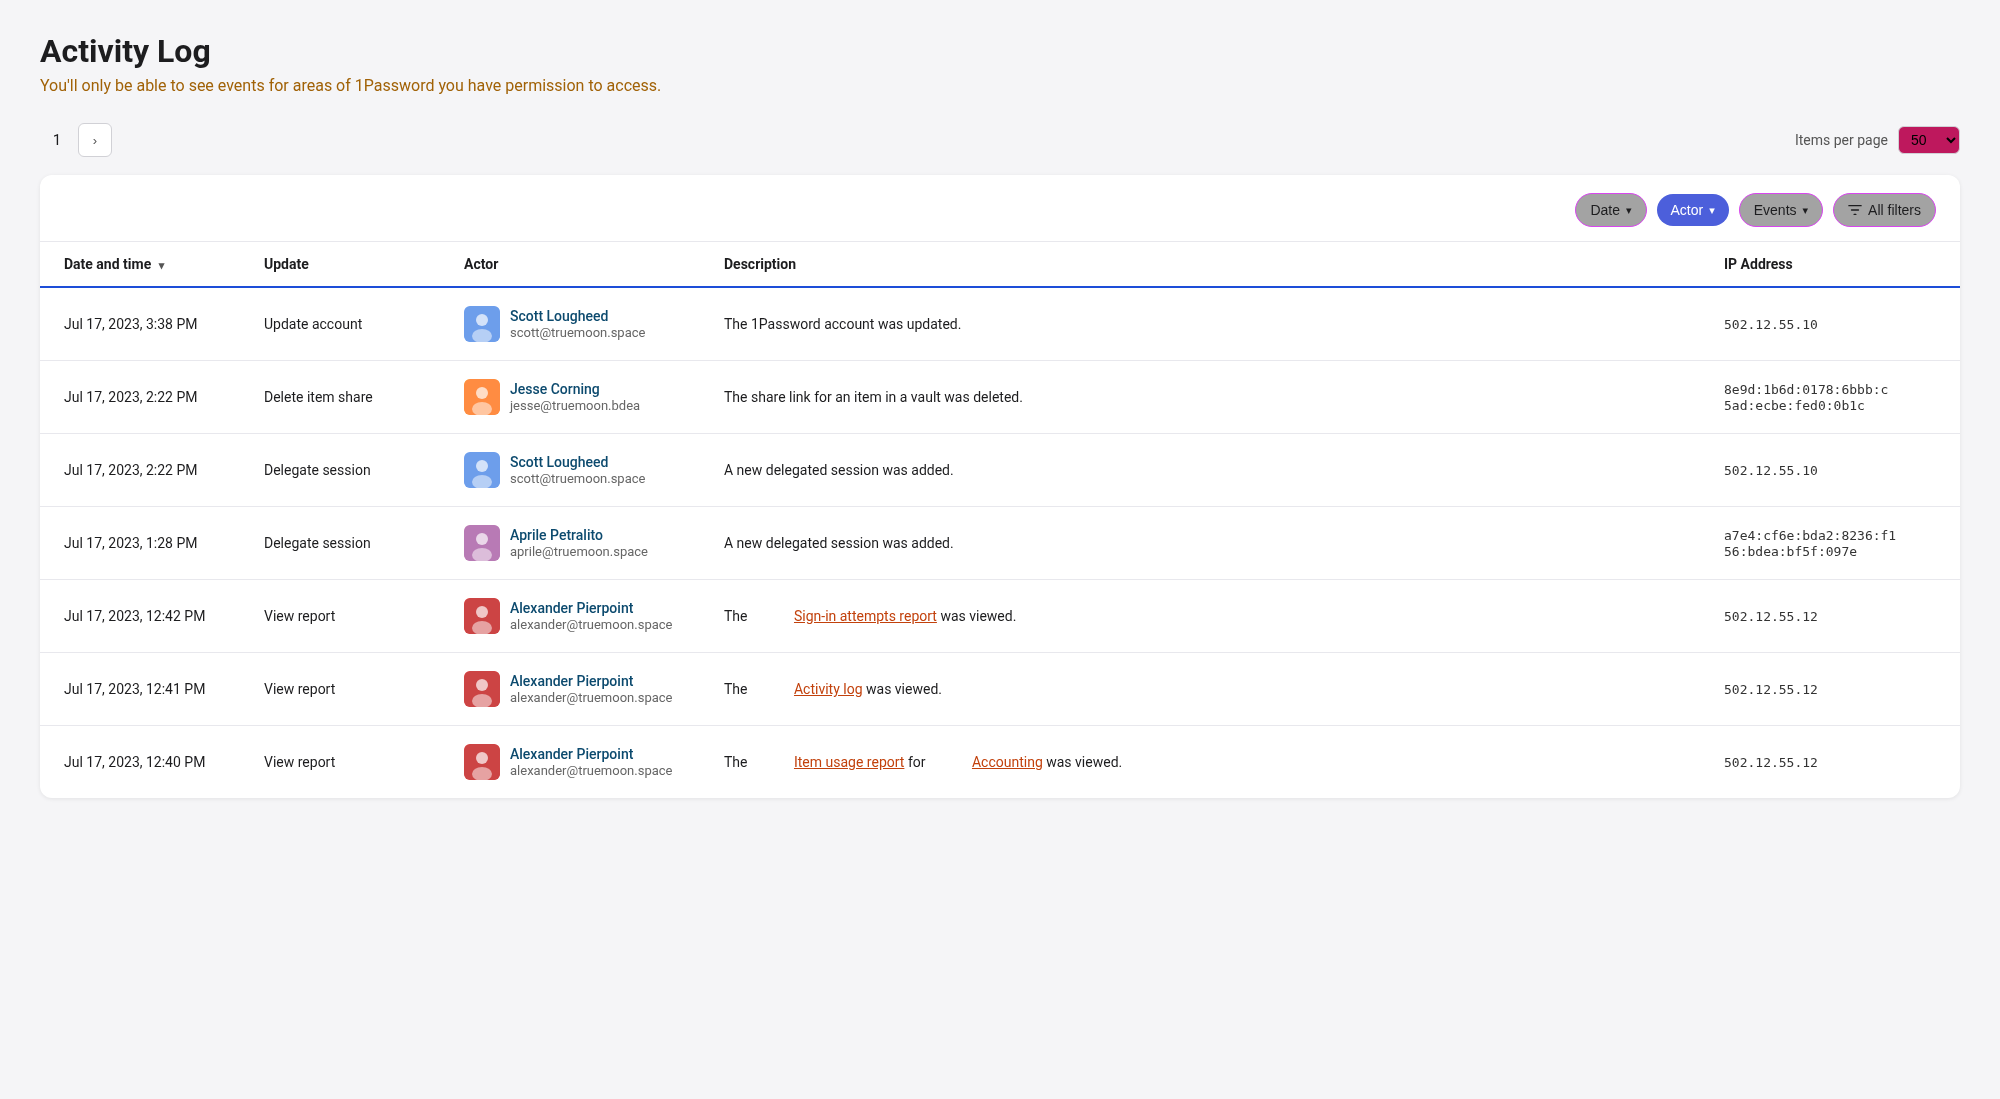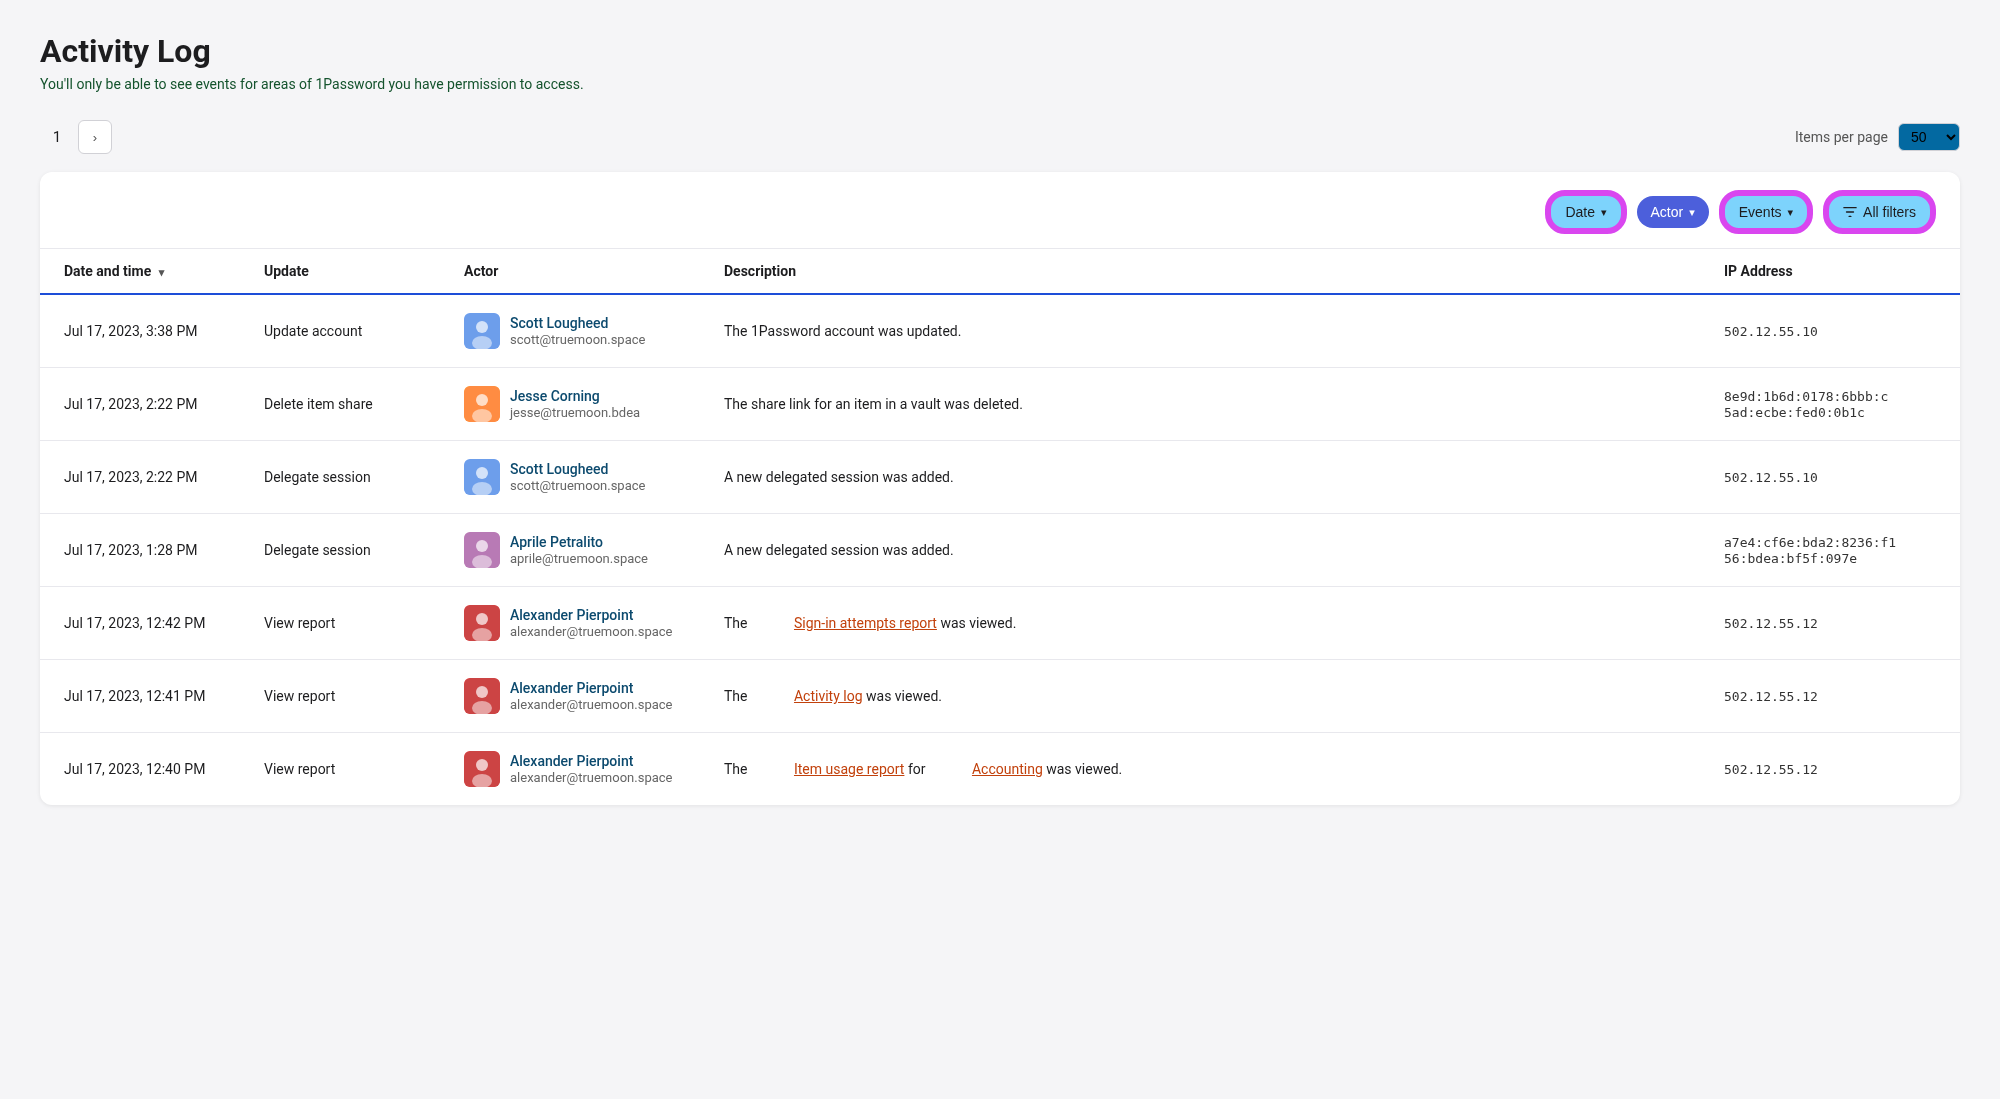--- a/index.html
+++ b/index.html
@@ -19,22 +19,22 @@
       justify-content: space-between;
       margin-bottom: 28px;
     }
     .header-left h1 {
       font-size: 32px;
       font-weight: 700;
       color: #1d1d1f;
       margin-bottom: 6px;
     }
     .header-left p {
-      font-size: 14px;
-      color: #14532d;
+      font-size: 16px;
+      color: #a16207;
     }
     .header-right {
       display: flex;
       align-items: center;
       gap: 20px;
     }
     .learn-link {
       color: #4c5fdb;
       text-decoration: none;
       font-size: 15px;
@@ -98,21 +98,21 @@
       align-items: center;
       gap: 10px;
       font-size: 14px;
       color: #555;
     }
     .items-select {
       border: 1px solid #d1d1d6;
       border-radius: 6px;
       padding: 4px 8px;
       font-size: 14px;
-      background: #0369a1;
+      background: #be185d;
       cursor: pointer;
     }
     .table-card {
       background: white;
       border-radius: 12px;
       box-shadow: 0 1px 4px rgba(0,0,0,0.08);
       overflow: hidden;
     }
     .filter-bar {
       display: flex;
@@ -127,22 +127,22 @@
       align-items: center;
       gap: 6px;
       padding: 8px 14px;
       border-radius: 20px;
       border: none;
       font-size: 14px;
       font-weight: 500;
       cursor: pointer;
     }
     .filter-btn-outline {
-      background: #7dd3fc;
-      border: 6px solid #d946ef;
+      background: #a3a3a3;
+      border: 1px solid #d946ef;
       color: #1d1d1f;
     }
     .filter-btn-filled {
       background: #4c5fdb;
       color: white;
     }
     .chevron {
       font-size: 11px;
     }
     table {

